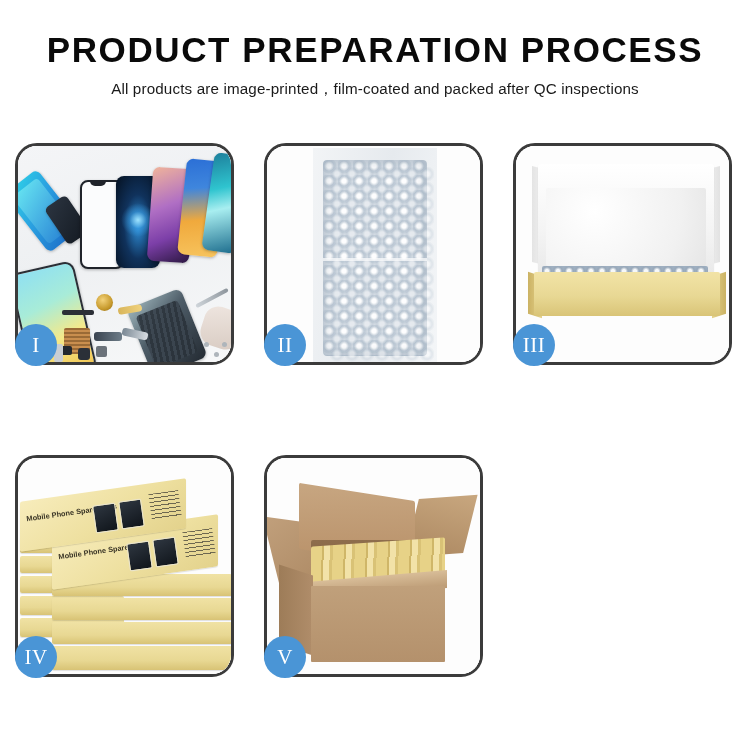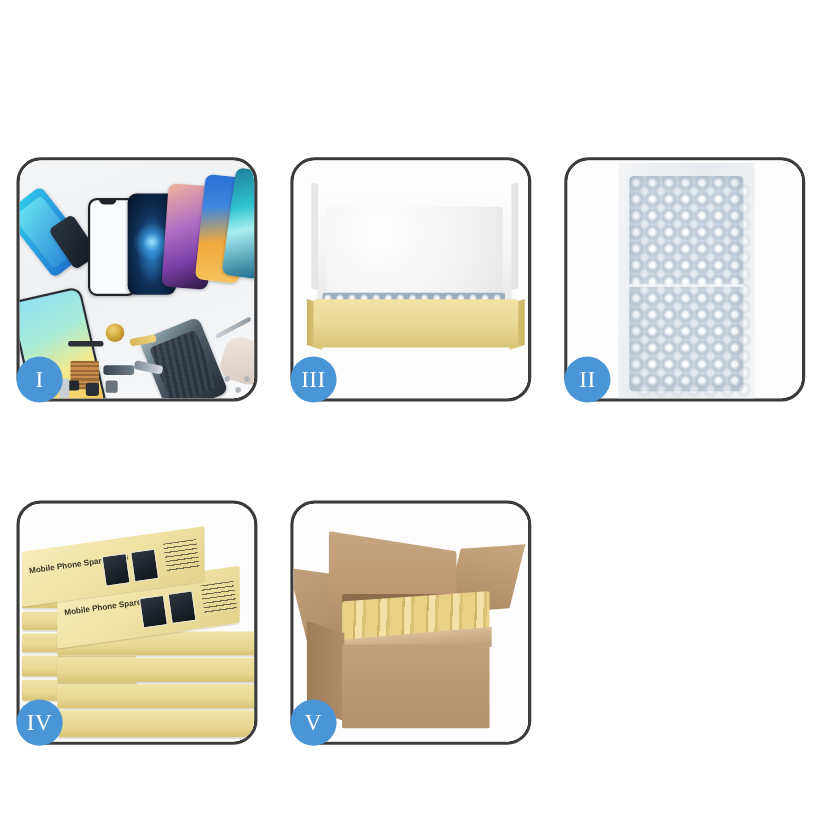--- a/index.html
+++ b/index.html
@@ -401,20 +401,22 @@
   }
   .c6-halo {
     position:absolute; left:96px; top:18px; width:110px; height:48px;
     background: radial-gradient(ellipse at center, rgba(232,238,243,.9), rgba(255,255,255,0) 70%);
   }
 </style>
 </head>
 <body>
 
 <div class="header">
+  <div class="page-title">PRODUCT PREPARATION PROCESS</div>
+  <div class="page-subtitle">All products are image-printed，film-coated and packed after QC inspections</div>
 </div>
 
 <div class="grid">
 
   <div class="panel">
     <div class="panel-inner">
       <div class="p1-bg"></div>
       <div class="phone ph-blue-flat"></div>
       <div class="phone ph-dark-small"></div>
       <div class="phone ph-white"></div>
@@ -438,42 +440,42 @@
       <div class="part part-tool"></div>
       <div class="screw" style="left:196px;top:206px;"></div>
       <div class="screw" style="left:186px;top:196px;"></div>
       <div class="screw" style="left:204px;top:196px;"></div>
     </div>
     <div class="badge">I</div>
   </div>
 
   <div class="panel">
     <div class="panel-inner">
+      <div class="p2-bg"></div>
+      <div class="wrap-sheet"></div>
+      <div class="wrap-bubbles"></div>
+      <div class="wrap-bubbles2"></div>
+      <div class="wrap-seam"></div>
+    </div>
+    <div class="badge">II</div>
+  </div>
+
+  <div class="panel">
+    <div class="panel-inner">
       <div class="p3-bg"></div>
       <div class="box3-lidflapL"></div>
       <div class="box3-lidflapR"></div>
       <div class="box3-lid"></div>
       <div class="box3-foam"></div>
       <div class="box3-trayfrontL"></div>
       <div class="box3-trayfrontR"></div>
       <div class="box3-bubbles"></div>
       <div class="box3-tray"></div>
     </div>
     <div class="badge">III</div>
-  </div>
-
-  <div class="panel">
-    <div class="panel-inner">
-      <div class="p2-bg"></div>
-      <div class="wrap-sheet"></div>
-      <div class="wrap-bubbles"></div>
-      <div class="wrap-bubbles2"></div>
-      <div class="wrap-seam"></div>
-    </div>
-    <div class="badge">II</div>
   </div>
 
   <div class="panel">
     <div class="panel-inner">
       <div class="p4-bg"></div>
       <div class="stack">
 
         <div class="ybox" style="left:2px;top:78px;width:104px;height:17px;"></div>
         <div class="ybox" style="left:2px;top:98px;width:104px;height:17px;"></div>
         <div class="ybox" style="left:2px;top:118px;width:104px;height:17px;"></div>

